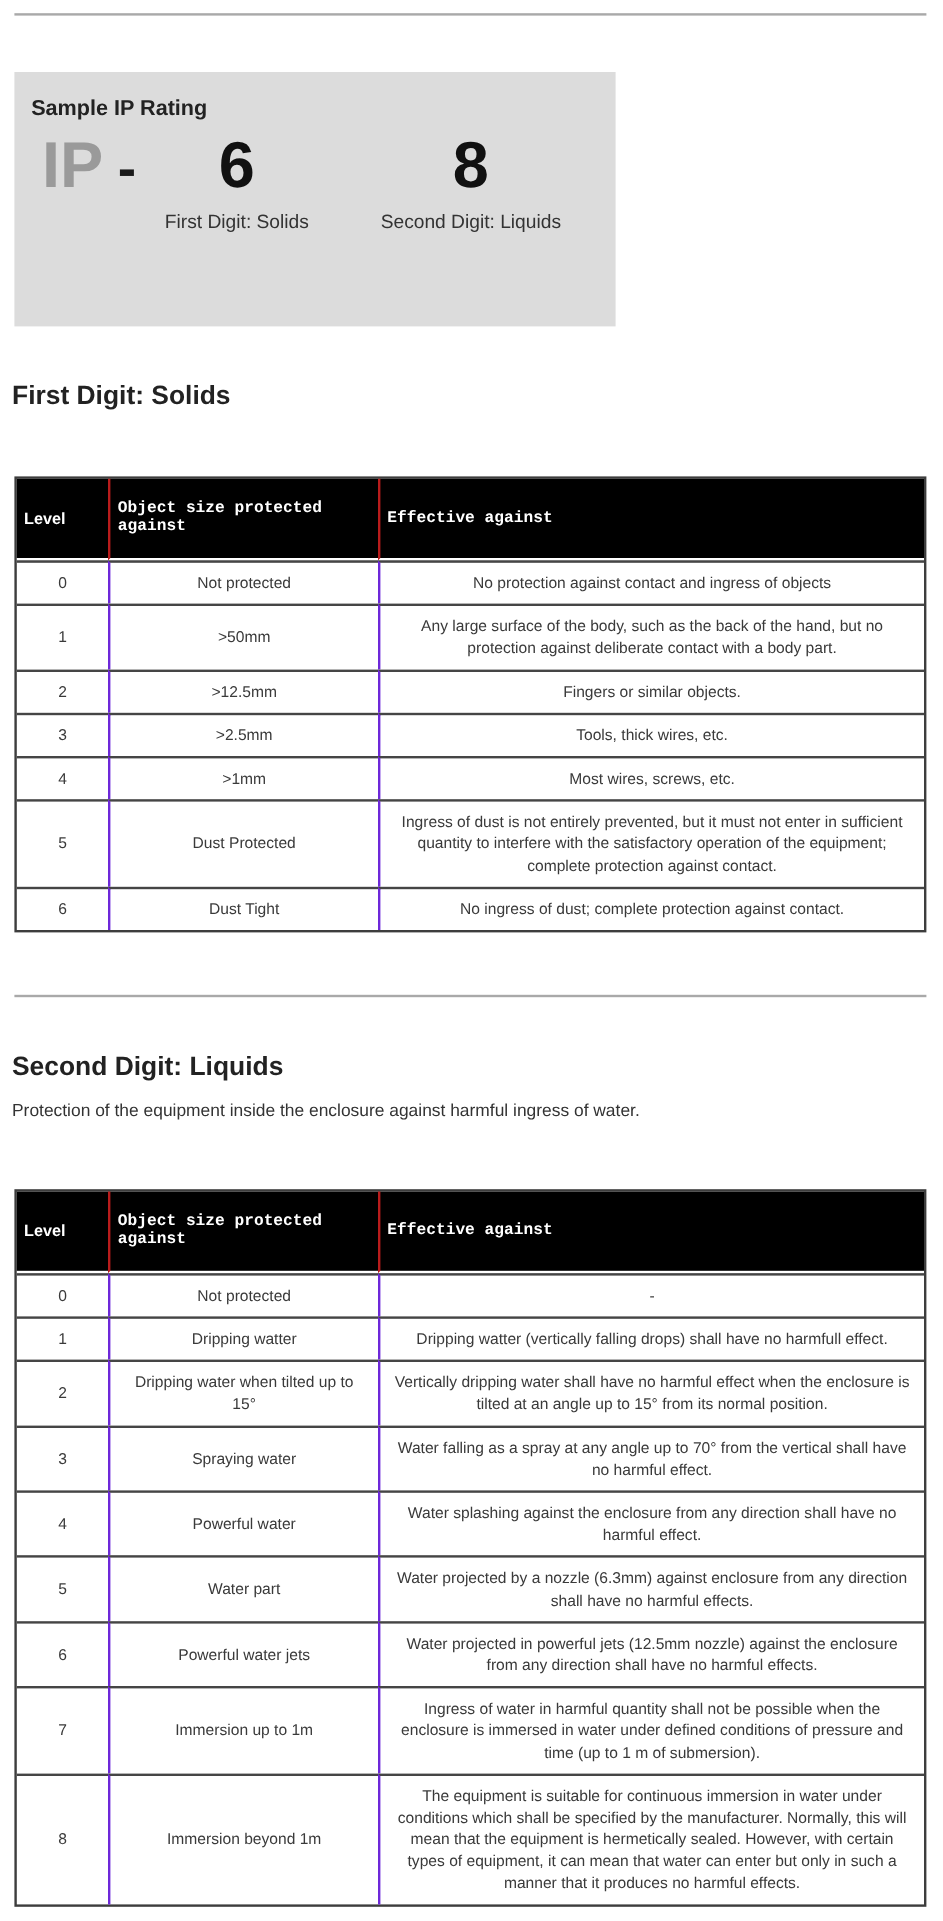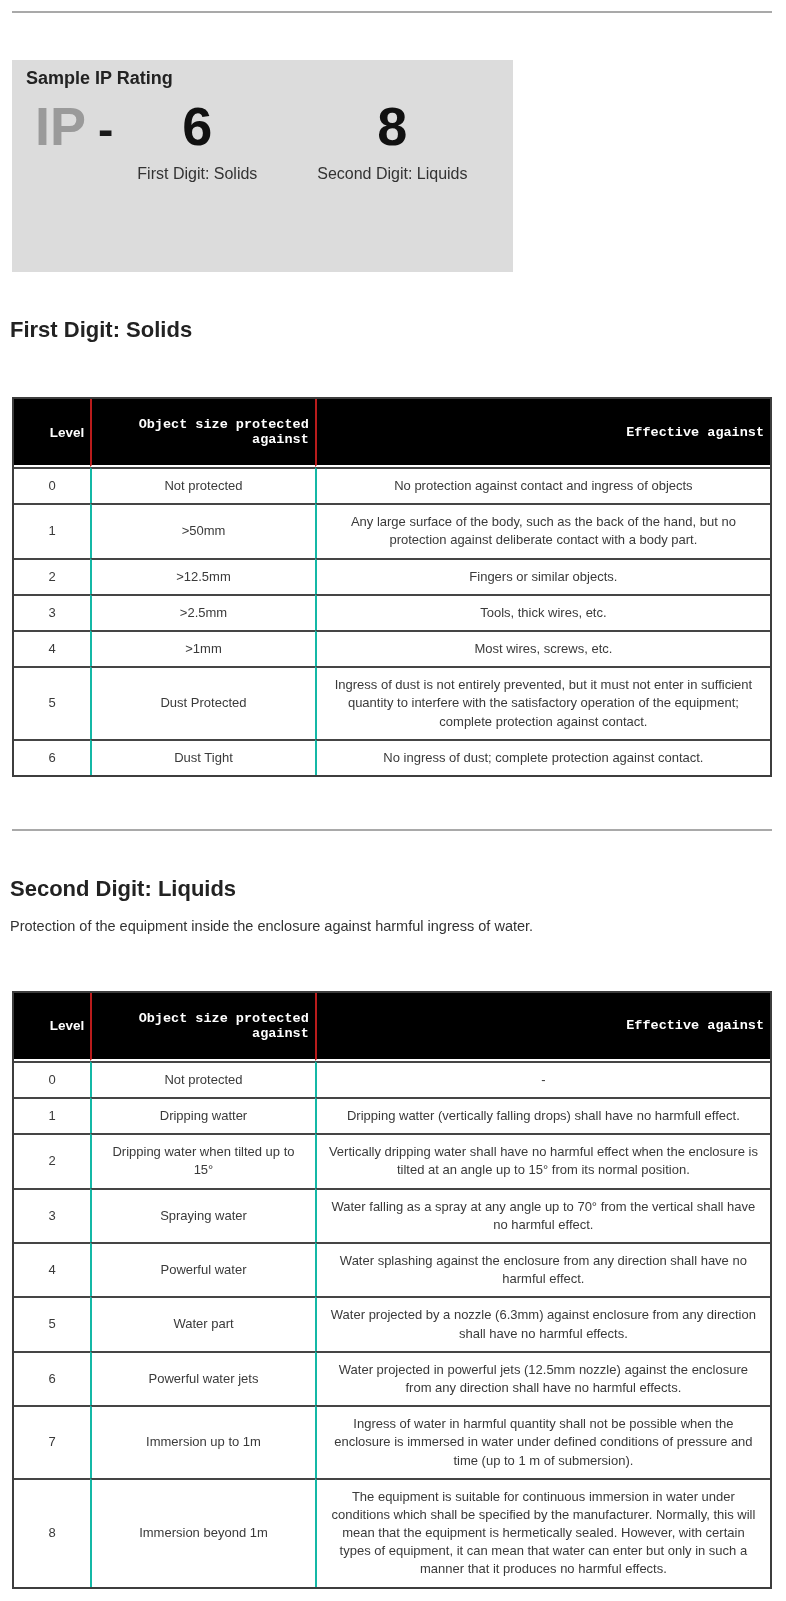--- a/index.html
+++ b/index.html
@@ -19,21 +19,21 @@
   }
   .rule-top { margin-bottom:47px; }
   .rule-mid { margin-top:52px; }
 
   
   .sample-box {
     background:#dcdcdc;
     width:501px;
     min-height:212px;
     box-sizing:border-box;
-    padding:8px 0 26px 14px;
+    padding:20px 0 26px 14px;
   }
   .sample-title {
     font-size:18px;
     font-weight:bold;
     color:#222222;
     margin:0;
   }
   .ip-row {
     display:flex;
     align-items:baseline;
@@ -91,34 +91,34 @@
   col.c-level  { width:76px; }
   col.c-object { width:224px; }
   col.c-effect { width:454px; }
   .ip-table th {
     background:#000000;
     color:#ffffff;
     font-size:13.5px;
     font-weight:bold;
     padding:18px 6px;
     border-bottom:2px solid #ffffff;
-    text-align:right;
+    text-align:left;
   }
   .ip-table th + th { border-left:2px solid #b91c1c;font-family:Liberation Mono, monospace; }
   .ip-table td {
     font-size:13px;
     color:#3a3a3a;
     text-align:center;
     vertical-align:middle;
     padding:8px 10px;
     line-height:1.4;
     border-top:2px solid #454545;
     word-wrap:break-word;
   }
-  .ip-table td + td { border-left:2px solid #14b8a6; }
+  .ip-table td + td { border-left:2px solid #6d28d9; }
 </style>
 </head>
 <body>
 
 <div class="page">
 
   <hr class="rule rule-top">
 
   <section class="sample-box">
     <h2 class="sample-title">Sample IP Rating</h2>

